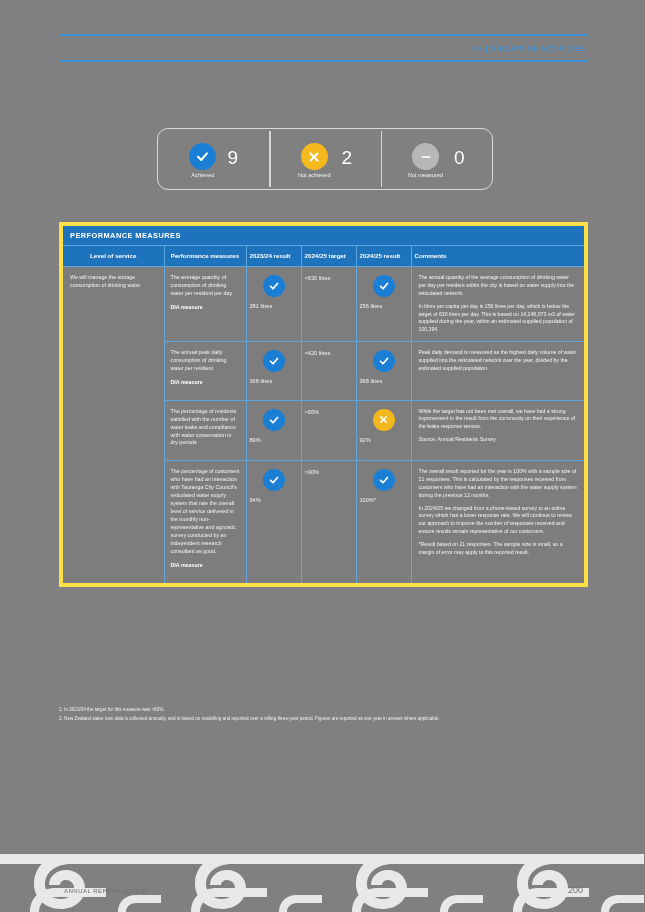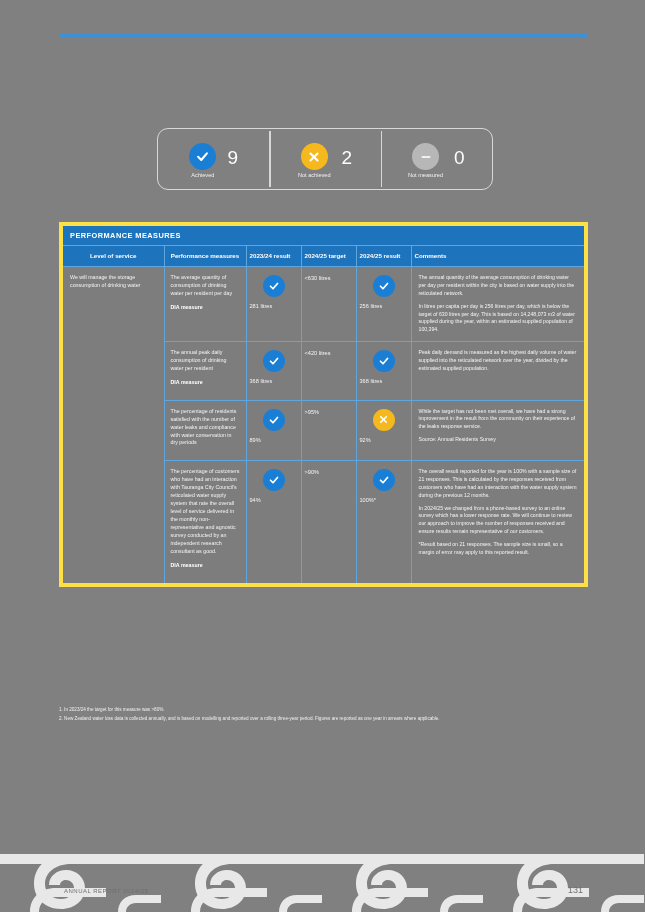--- a/index.html
+++ b/index.html
@@ -233,20 +233,21 @@
     bottom: 17px;
     font-size: 9px;
     color: #6e6e6e;
   }
 </style>
 </head>
 <body>
 
 <div class="page-header">
   <div class="hdr-rule top"></div>
+  <div class="hdr-title">06 | GROUPS OF ACTIVITIES</div>
   <div class="hdr-rule"></div>
 </div>
 
 <div class="summary-bar">
 
   <div class="summary-item">
     <div class="sum-icon-wrap">
       <div class="sum-icon icon-achieved">
         <svg width="15" height="15" viewBox="0 0 24 24" fill="none" stroke="#ffffff" stroke-width="3.4" stroke-linecap="round" stroke-linejoin="round">
           <polyline points="5,12.5 10,17.5 19,7"></polyline>
@@ -478,14 +479,14 @@
         <path d="M0,2 h161 v10 h-90 c-16,0 -26,9 -26,20 c0,9 7,15 16,15 c8,0 13,-5 13,-11 c0,-5 -4,-8 -8,-8 c-3,0 -6,2 -6,5 h-11 c0,-9 8,-15 17,-15 c11,0 19,8 19,18 c0,12 -10,21 -24,21 c-16,0 -27,-11 -27,-25 c0,-18 14,-30 37,-30 h90 v10 h-161 z"></path>
         <path d="M30,60 c0,-14 10,-24 26,-24 h50 v9 h-50 c-10,0 -17,6 -17,15 z"></path>
         <path d="M118,60 c0,-10 7,-17 18,-17 h25 v8 h-25 c-6,0 -10,4 -10,9 z"></path>
       </g>
     </g>
   </svg>
 </div>
 
 <div class="footer-text">
   <div class="footer-label">ANNUAL REPORT 2024/25</div>
-  <div class="footer-page">131</div>
+  <div class="footer-page">200</div>
 </div>
 
 </body></html>

